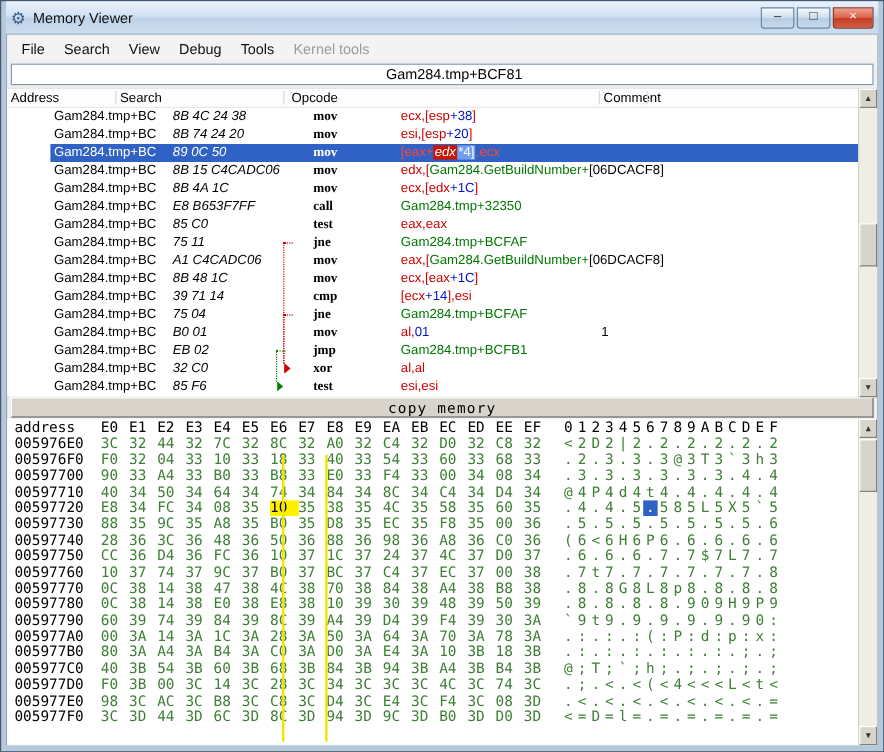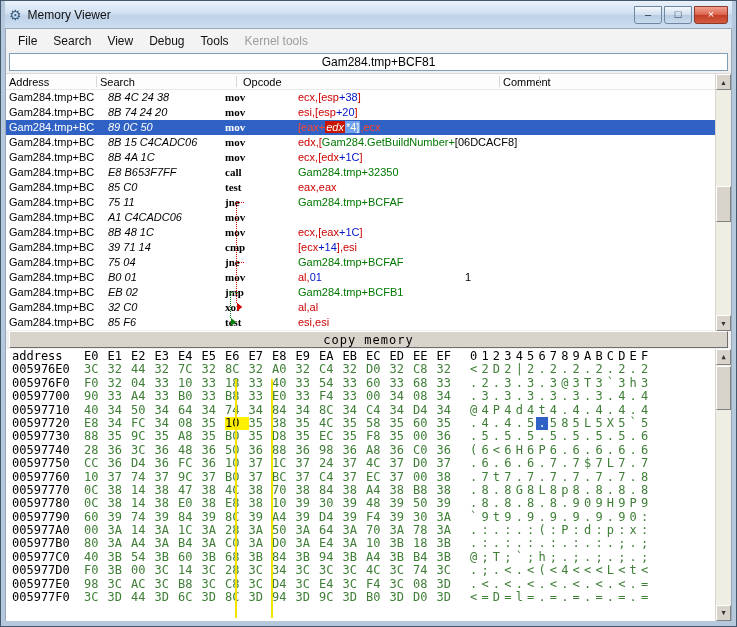--- a/index.html
+++ b/index.html
@@ -18,21 +18,21 @@
   .client{position:relative;background:#F0F0F0;border:1px solid #98A8B8;height:593px;}
   .menubar{height:21px;display:flex;align-items:flex-end;padding-left:4px;background:#F3F3F3;font-size:12px;}
   .menuitem{padding:2px 8px;color:#101010;}
   .menuitem.disabled{color:#9C9C9C;}
   .addrbar{padding:3px 3px 2px 3px;background:#F0F0F0;}
   .addrbox{height:18px;line-height:17px;background:#fff;border:1px solid #7F9DB9;text-align:center;font-size:12px;color:#000;padding-left:20px;}
   .disasm{position:relative;height:257px;background:#fff;border-top:1px solid #DADADA;}
   .dheader{position:relative;height:16px;font-size:11px;line-height:16px;color:#000;background:#FDFDFD;border-bottom:1px solid #E8E8E8;}
   .dheader .lbl{position:absolute;top:0;}
   .dheader .div{position:absolute;top:2px;bottom:2px;width:1px;background:#D8D8D8;}
-  .dlist{position:relative;width:709px;height:241px;overflow:hidden;}
+  .dlist{position:relative;width:709px;height:241px;overflow:hidden;padding-left:36px;}
   .drow{position:relative;height:15px;line-height:15px;font-size:11px;color:#000;}
   .drow.sel{background:#2F62C4;color:#fff;}
   .daddr{position:absolute;left:3px;white-space:pre;}
   .dbytes{position:absolute;left:102px;white-space:pre;font-style:italic;}
   .dop{position:absolute;left:219px;font-weight:bold;font-family:Liberation Serif, serif;}
   .dops{position:absolute;left:292px;white-space:pre;}
   .dcomment{position:absolute;left:459px;}
   .c-r{color:#CE0000}.c-b{color:#0014C8}.c-g{color:#007800}.c-k{color:#000}
   .sel .c-r{color:#FF4632}
   .c-hr{background:#C81400;color:#fff;padding:0 1px;font-style:italic;}
@@ -165,20 +165,21 @@
             <span class="daddr">Gam284.tmp+BC</span>
             <span class="dbytes">75 11</span>
             <span class="dop">jne</span>
             <span class="dops"><span class="c-g">Gam284.tmp+BCFAF</span></span>
             <span class="dcomment"></span>
           </div>
           <div class="drow">
             <span class="daddr">Gam284.tmp+BC</span>
             <span class="dbytes">A1 C4CADC06</span>
             <span class="dop">mov</span>
+            <span class="dops"><span class="c-r">eax,[</span><span class="c-g">Gam284.GetBuildNumber+</span><span class="c-k">[06DCACF8]</span></span>
             <span class="dcomment"></span>
           </div>
           <div class="drow">
             <span class="daddr">Gam284.tmp+BC</span>
             <span class="dbytes">8B 48 1C</span>
             <span class="dop">mov</span>
             <span class="dops"><span class="c-r">ecx,[eax</span><span class="c-b">+1C</span><span class="c-r">]</span></span>
             <span class="dcomment"></span>
           </div>
           <div class="drow">

